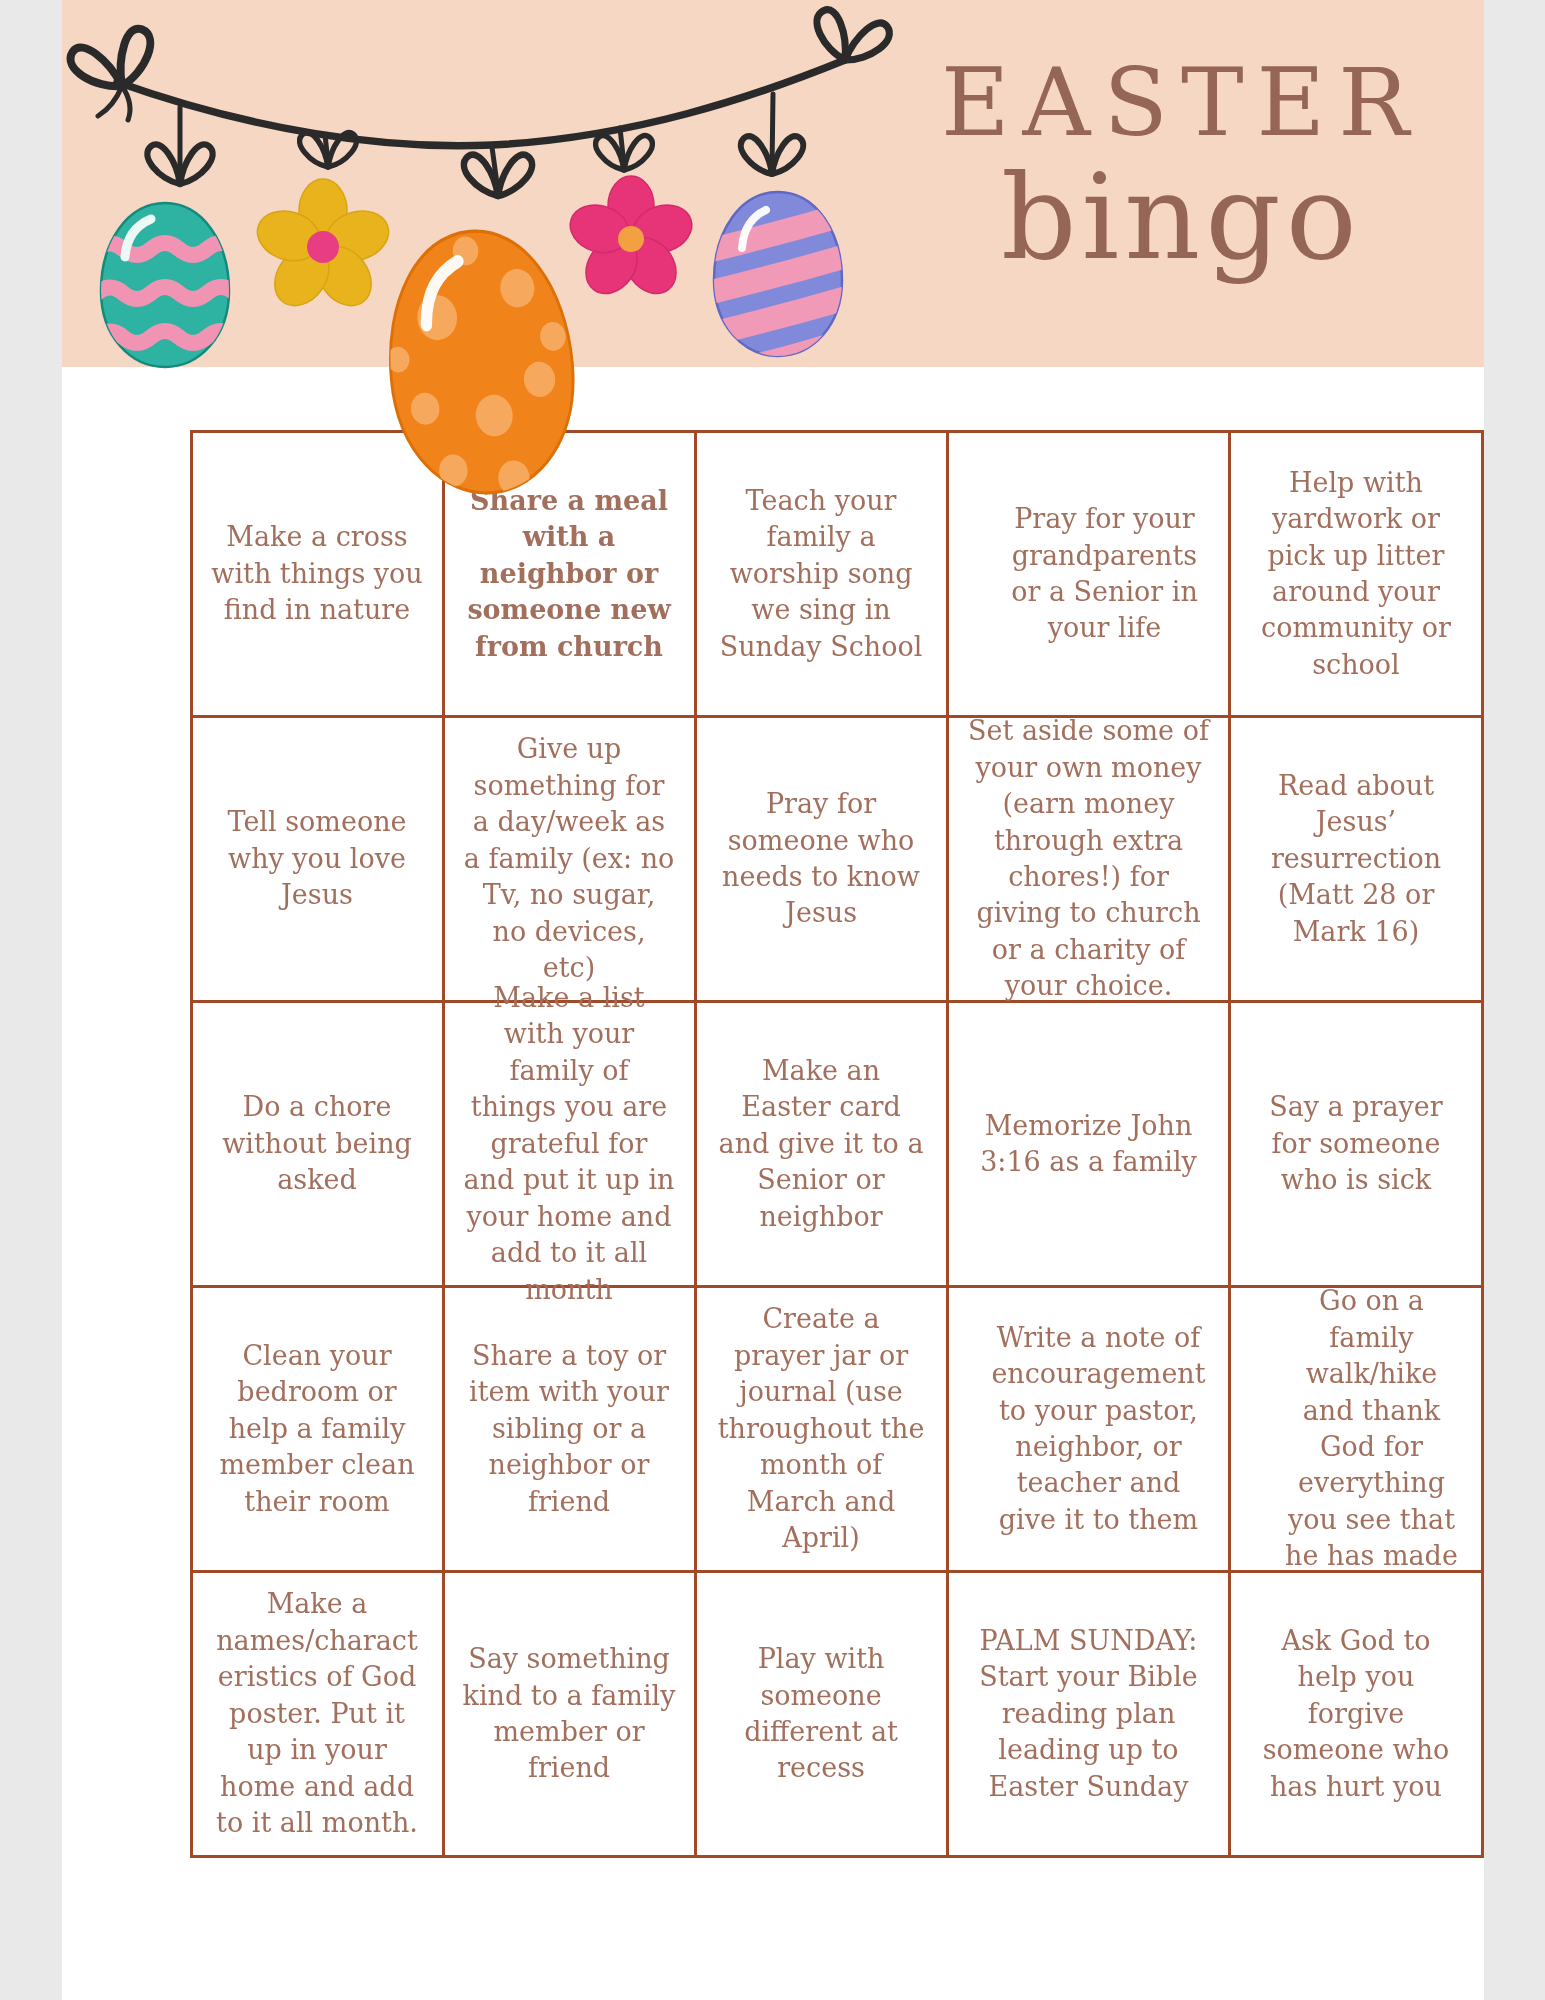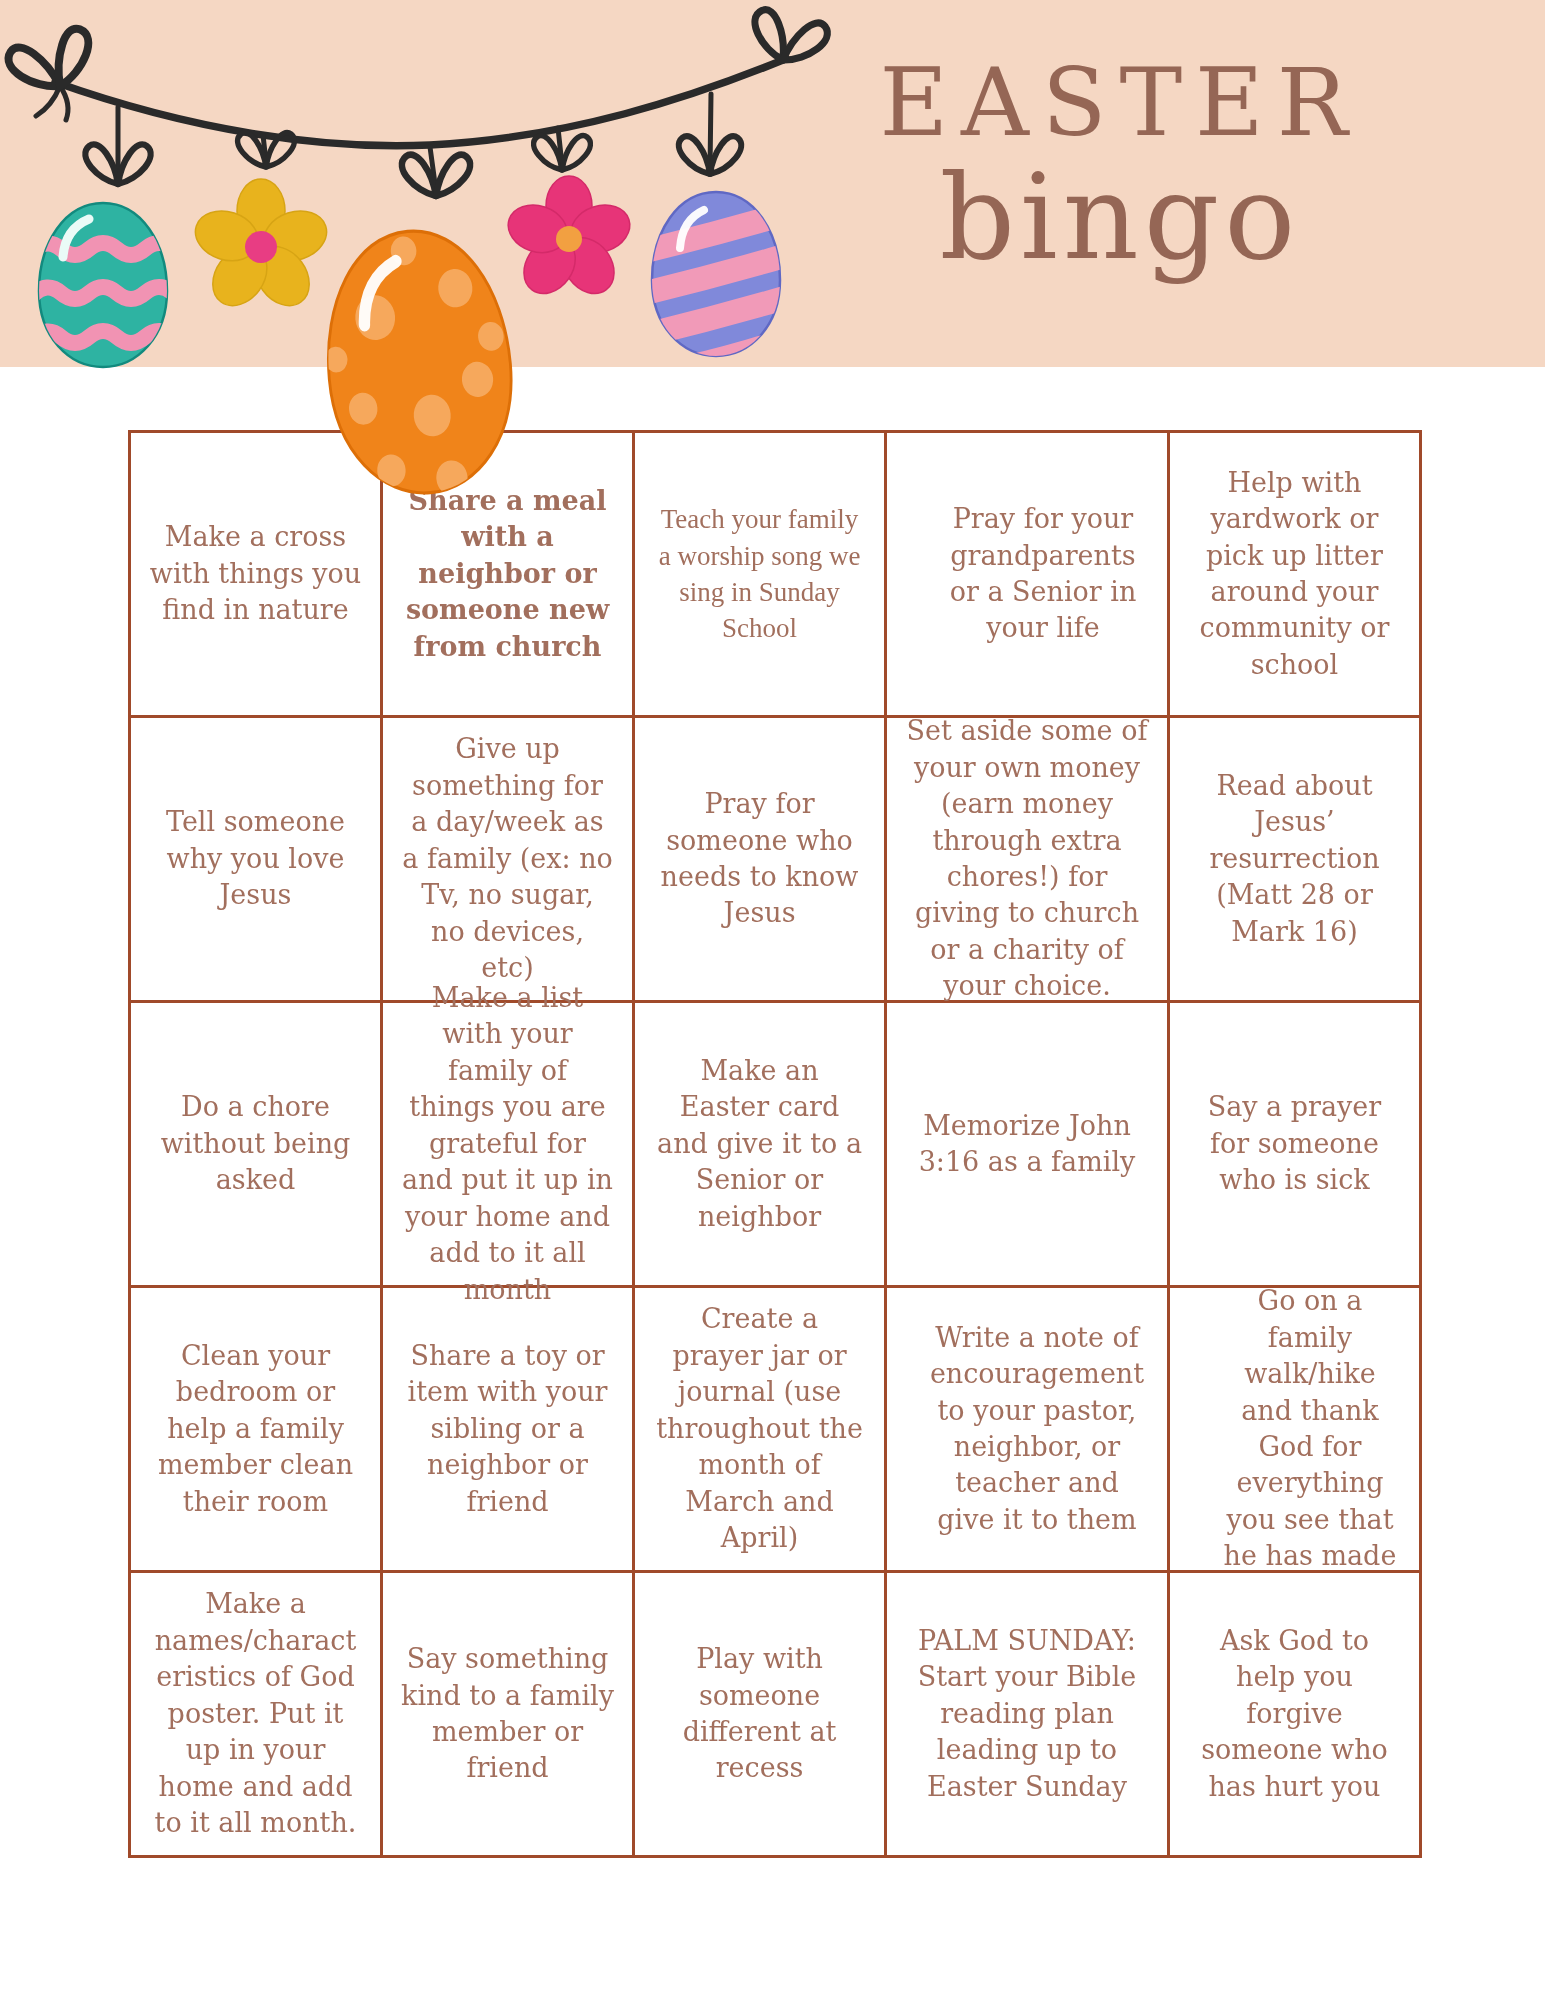--- a/index.html
+++ b/index.html
@@ -1,18 +1,18 @@
 <!DOCTYPE html>
 <html><head>
 <meta charset="utf-8">
 <style>
   html,body { margin:0; padding:0; }
   body { background:#e9e9e9; }
   .page {
-    position:relative; width:1545px; height:2000px;
+    position:relative; width:1422px; height:2000px;
     background:#ffffff; overflow:hidden; margin:0 auto;
     font-family:"DejaVu Serif","Liberation Serif",serif;
   }
   .band { position:absolute; left:0; top:0; width:1545px; height:367px; }
   .deco { position:absolute; left:0; top:0; pointer-events:none; z-index:3; }
   .title { position:absolute; left:860px; top:56px; width:520px; text-align:center; z-index:2; }
   .title .t1 {
     font-size:94px; letter-spacing:13px; line-height:1.0;
     font-family:"DejaVu Serif","Liberation Serif",serif;
   }
@@ -49,21 +49,21 @@
 
   <table class="grid">
     <tbody>
         <tr>
       <td style="border: 3px solid rgb(160, 74, 42); color: rgb(162, 111, 93);">
             <div class="box">Make a cross with things you find in nature</div>
           </td>
       <td style="border: 3px solid rgb(160, 74, 42); color: rgb(162, 111, 93); font-weight: bold;">
             <div class="box">Share a meal with a neighbor or someone new from church</div>
           </td>
-      <td style="border: 3px solid rgb(160, 74, 42); color: rgb(162, 111, 93); font-family: Liberation Serif, serif;">
+      <td style="border: 3px solid rgb(160, 74, 42); color: rgb(162, 111, 93);">
             <div class="box">Teach your family a worship song we sing in Sunday School</div>
           </td>
       <td style="border: 3px solid rgb(160, 74, 42); color: rgb(162, 111, 93); padding-left: 32px;">
             <div class="box">Pray for your grandparents or a Senior in your life</div>
           </td>
       <td style="border: 3px solid rgb(160, 74, 42); color: rgb(162, 111, 93);">
             <div class="box">Help with yardwork or pick up litter around your community or school</div>
           </td>
     </tr>
     <tr>

